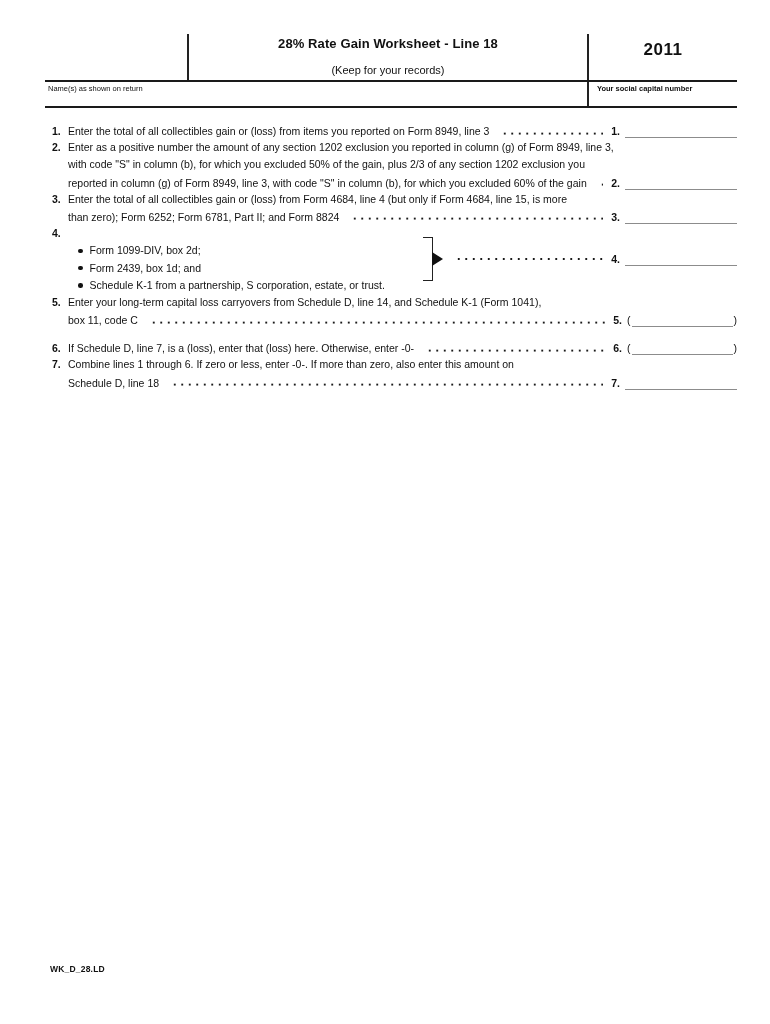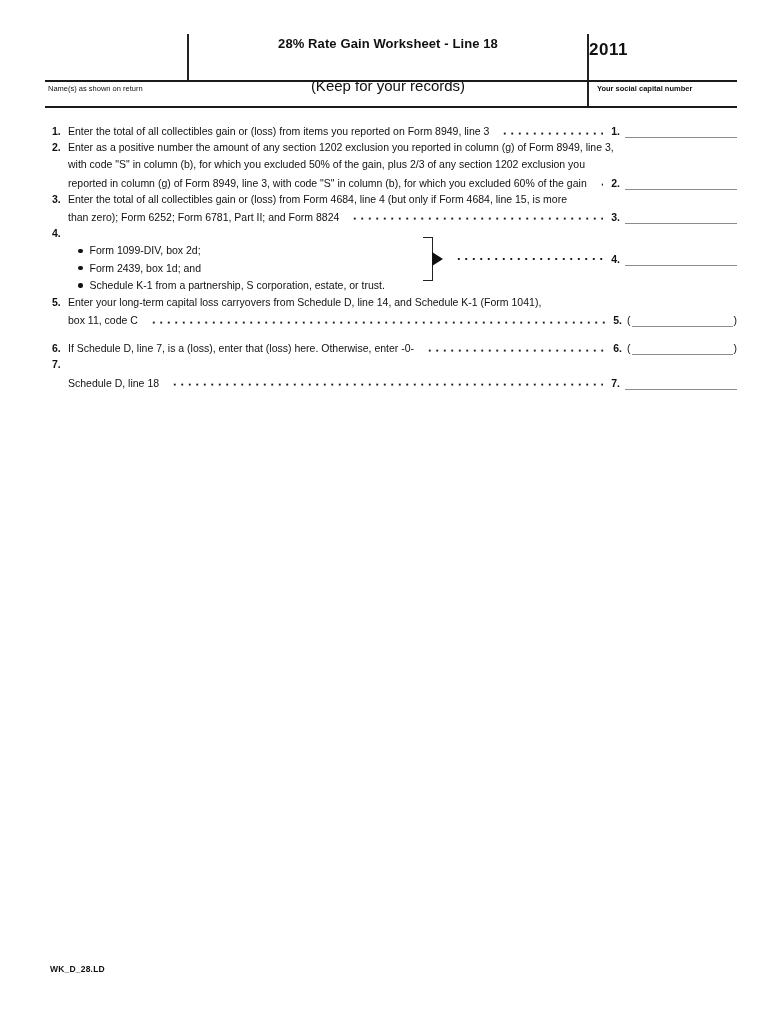--- a/index.html
+++ b/index.html
@@ -11,22 +11,22 @@
   }
   
   .vline { position:absolute; width:2px; background:#222; }
   .vline-left  { left:187px; top:34px; height:48px; }
   .vline-right { left:587px; top:34px; height:73px; }
   .hline { position:absolute; left:45px; width:692px; background:#1a1a1a; }
   .hline-1 { top:80px; height:2px; }
   .hline-2 { top:106px; height:2px; }
   .title-cell { position:absolute; left:189px; top:36px; width:398px; text-align:center; }
   .form-title { font-size:13px; font-weight:bold; letter-spacing:.1px; }
-  .form-subtitle { font-size:15px; margin-top:26px; }
-  .year-cell { position:absolute; left:589px; top:40px; width:148px; }
+  .form-subtitle { font-size:11px; margin-top:13px; }
+  .year-cell { position:absolute; left:589px; top:40px; width:148px; text-align:center; }
   .year { font-size:17px; font-weight:bold; letter-spacing:.5px; }
   .mini-label { position:absolute; font-size:7.5px; color:#111;text-align:right; }
   .name-label { left:48px; top:84px; }
   .ssn-label { left:597px; top:84px; font-weight:bold; }
   .fill-area { position:absolute; height:12px; top:94px; }
   .name-area { left:46px; width:538px; }
   .ssn-area { left:592px; width:144px; }
   
   .content { position:absolute; left:45px; top:122px; width:692px; }
   .row { display:flex; align-items:baseline; height:17.2px; line-height:17.2px;
@@ -172,20 +172,21 @@
       <span class="rlabel">6.</span>
       <span class="pwrap">
         <span class="paren">(</span>
         <span class="entry pline"></span>
         <span class="paren">)</span>
       </span>
     </div>
 
     <div class="row">
       <span class="num">7.</span>
+      <span class="txt">Combine lines 1 through 6. If zero or less, enter -0-. If more than zero, also enter this amount on</span>
     </div>
     <div class="row">
       <span class="num"></span>
       <span class="txt">Schedule D, line 18</span>
       <span class="lead dots"></span>
       <span class="rlabel">7.</span>
       <span class="entry"></span>
     </div>
 
   </div>

